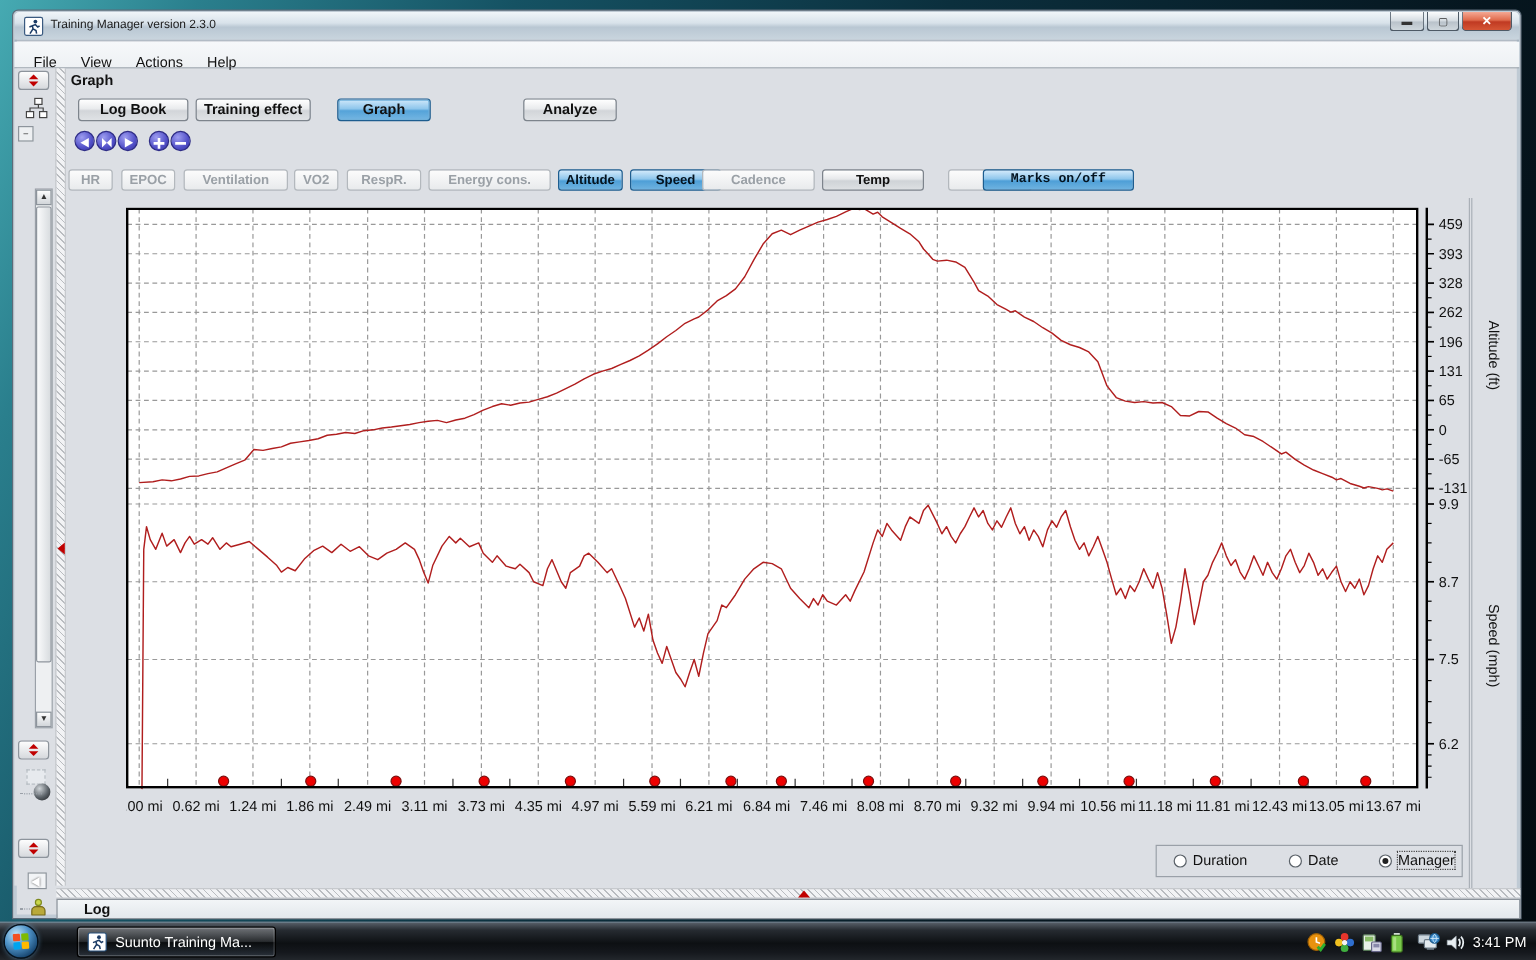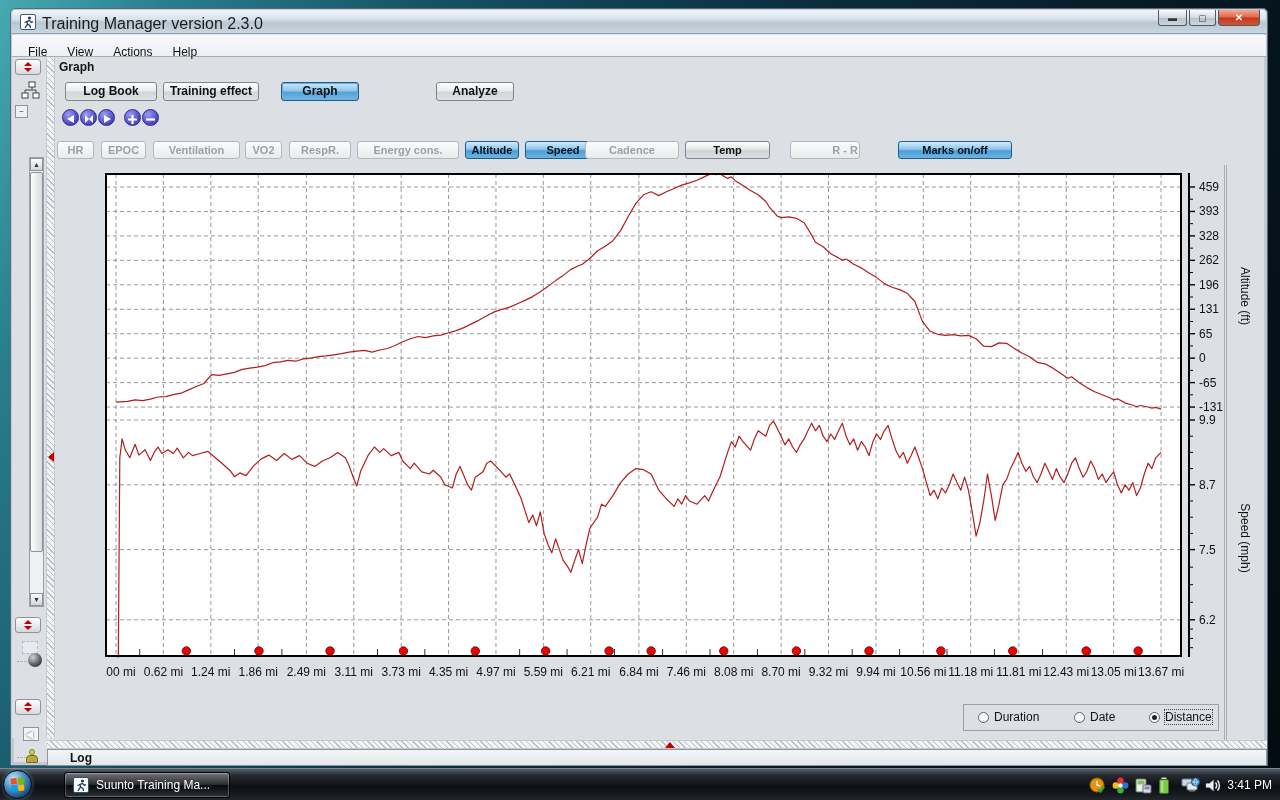--- a/index.html
+++ b/index.html
@@ -13,21 +13,21 @@
 
   
   .window { position:absolute; left:10px; top:8px; width:1258px; height:758px;
     background:#dcdfe4; border:1px solid #5c6b79;
     box-shadow: inset 0 0 0 3px #bfcad4; border-radius:5px 5px 0 0; }
   .titlebar { position:absolute; left:1px; top:1px; right:1px; height:24px;
     background:linear-gradient(#f0f5f9 0%, #d8e2ea 40%, #b9c7d3 55%, #c9d5de 100%);
     border-radius:4px 4px 0 0; border-bottom:1px solid #97a5b2; }
   .app-icon { position:absolute; left:8px; top:4px; width:16px; height:16px; background:#fff;
     border:1px solid #3a5a80; border-radius:2px; }
-  .title-text { position:absolute; left:30px; top:5px; font-size:16px; color:#1c1c1c; }
+  .title-text { position:absolute; left:30px; top:5px; font-size:10px; color:#1c1c1c; }
   .win-controls { position:absolute; right:6px; top:0; height:17px; display:flex; }
   .winbtn { height:16px; border:1px solid #4e5a66; border-top:none;
     background:linear-gradient(#fbfcfd,#d3dae0 50%,#b9c2ca 55%,#cfd7dd);
     display:flex; align-items:center; justify-content:center;
     font-size:9px; color:#333; }
   .winbtn.min { width:29px; border-radius:0 0 3px 3px; }
   .winbtn.max { width:27px; border-radius:0 0 3px 3px; margin-left:2px; }
   .winbtn.close { width:42px; margin-left:2px; border-radius:0 0 4px 4px;
     background:linear-gradient(#f5a894,#e06b4d 45%,#c03a22 55%,#d55535);
     color:#fff; font-weight:bold; font-size:10px; }
@@ -238,21 +238,21 @@
       <div class="togbtn disabled" style="left: 90px; width: 45px;">EPOC</div>
       <div class="togbtn disabled" style="left: 142px; width: 87px;">Ventilation</div>
       <div class="togbtn disabled" style="left: 234px; width: 37px;">VO2</div>
       <div class="togbtn disabled" style="left: 278px; width: 62px;">RespR.</div>
       <div class="togbtn disabled" style="left: 346px; width: 102px;">Energy cons.</div>
       <div class="togbtn active" style="left: 454px; width: 54px;">Altitude</div>
       <div class="togbtn active" style="left: 514px; width: 76px;">Speed</div>
       <div class="togbtn disabled" style="left: 574px; width: 94px;">Cadence</div>
       <div class="togbtn enabled" style="left: 674px; width: 85px;">Temp</div>
       <div class="togbtn disabled" style="left: 779px; width: 70px; padding-left: 40px;">R - R</div>
-      <div class="togbtn active" style="left: 887px; width: 114px;">Marks on/off</div>
+      <div class="togbtn active" style="left: 808px; width: 126px; font-family: Liberation Mono, monospace;">Marks on/off</div>
     </div>
   <div class="panel-edge"></div>
 
   <div class="chart-wrap">
     <svg id="chart-svg" width="1160" height="520">
         <defs>
           <clipPath id="plotclip">
             <rect x="1" y="1" width="1075" height="490"></rect>
           </clipPath>
         </defs>
@@ -416,21 +416,21 @@
       <div class="radio-item" style="left: 14px;">
         <span class="radio-circle"></span>
         <span class="radio-label">Duration</span>
       </div>
       <div class="radio-item" style="left: 110px;">
         <span class="radio-circle"></span>
         <span class="radio-label">Date</span>
       </div>
       <div class="radio-item" style="left: 185px;">
         <span class="radio-circle sel"></span>
-        <span class="radio-label focus">Distance</span>
+        <span class="radio-label focus">Manager</span>
       </div>
     </div>
 
   <div class="hsplitter">
     <div class="hsplit-tri"></div>
   </div>
   <div class="log-panel">
     <span>Log</span>
   </div>
 </div>

